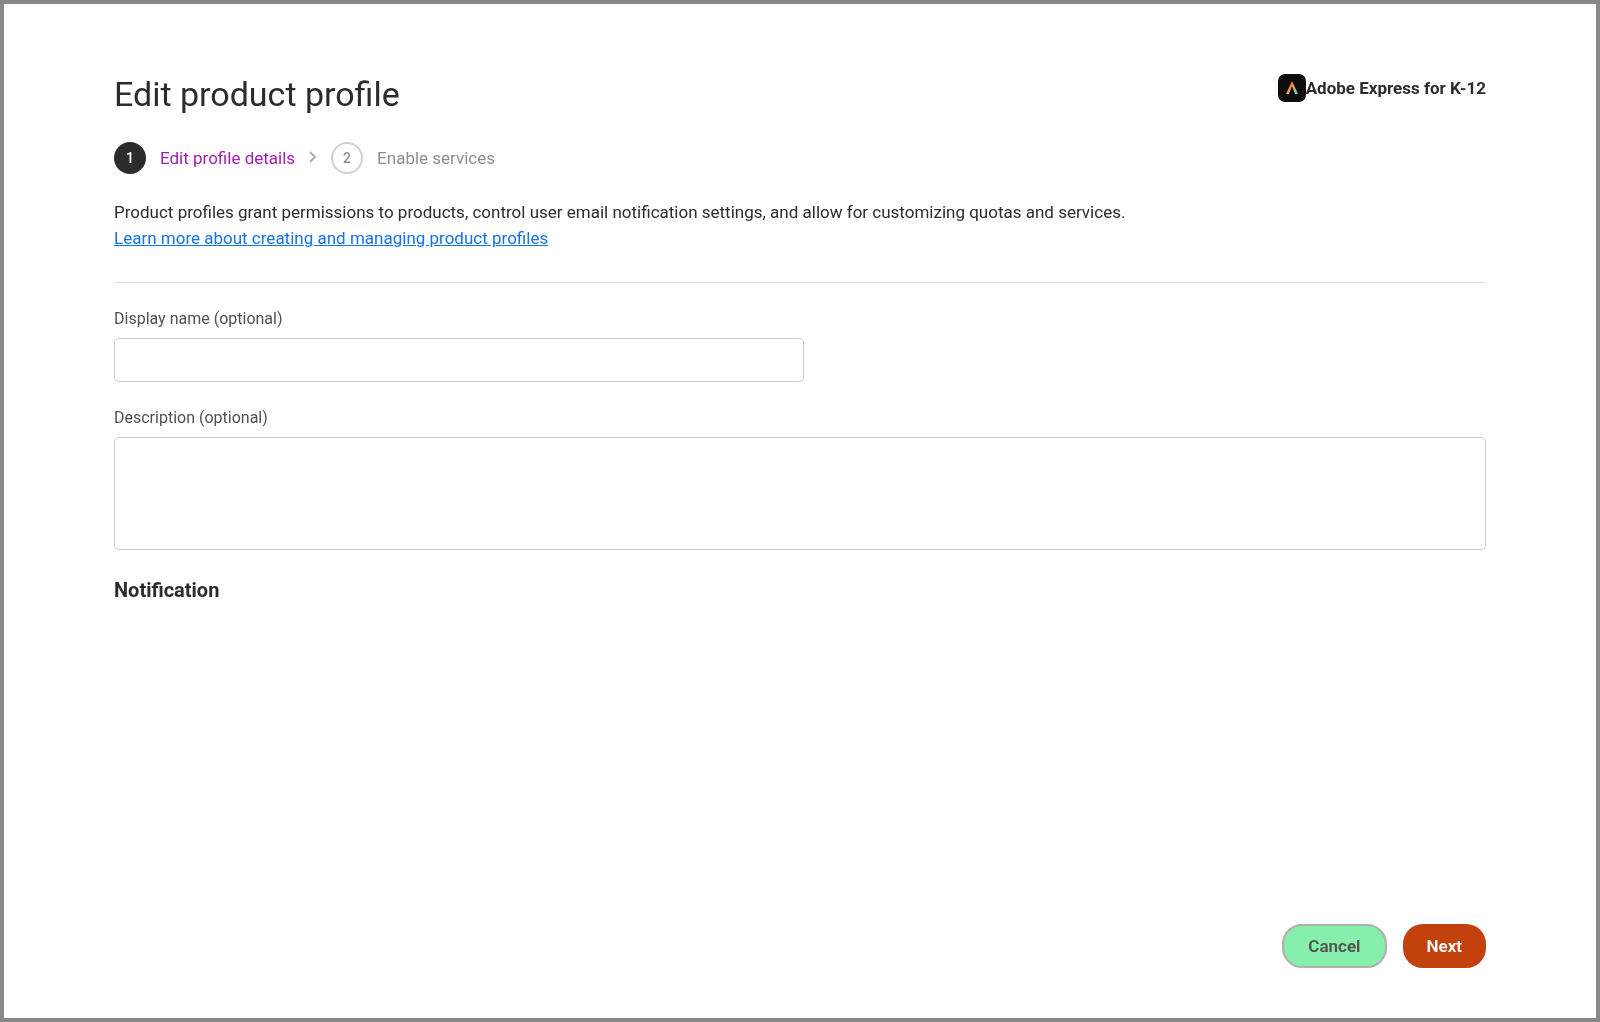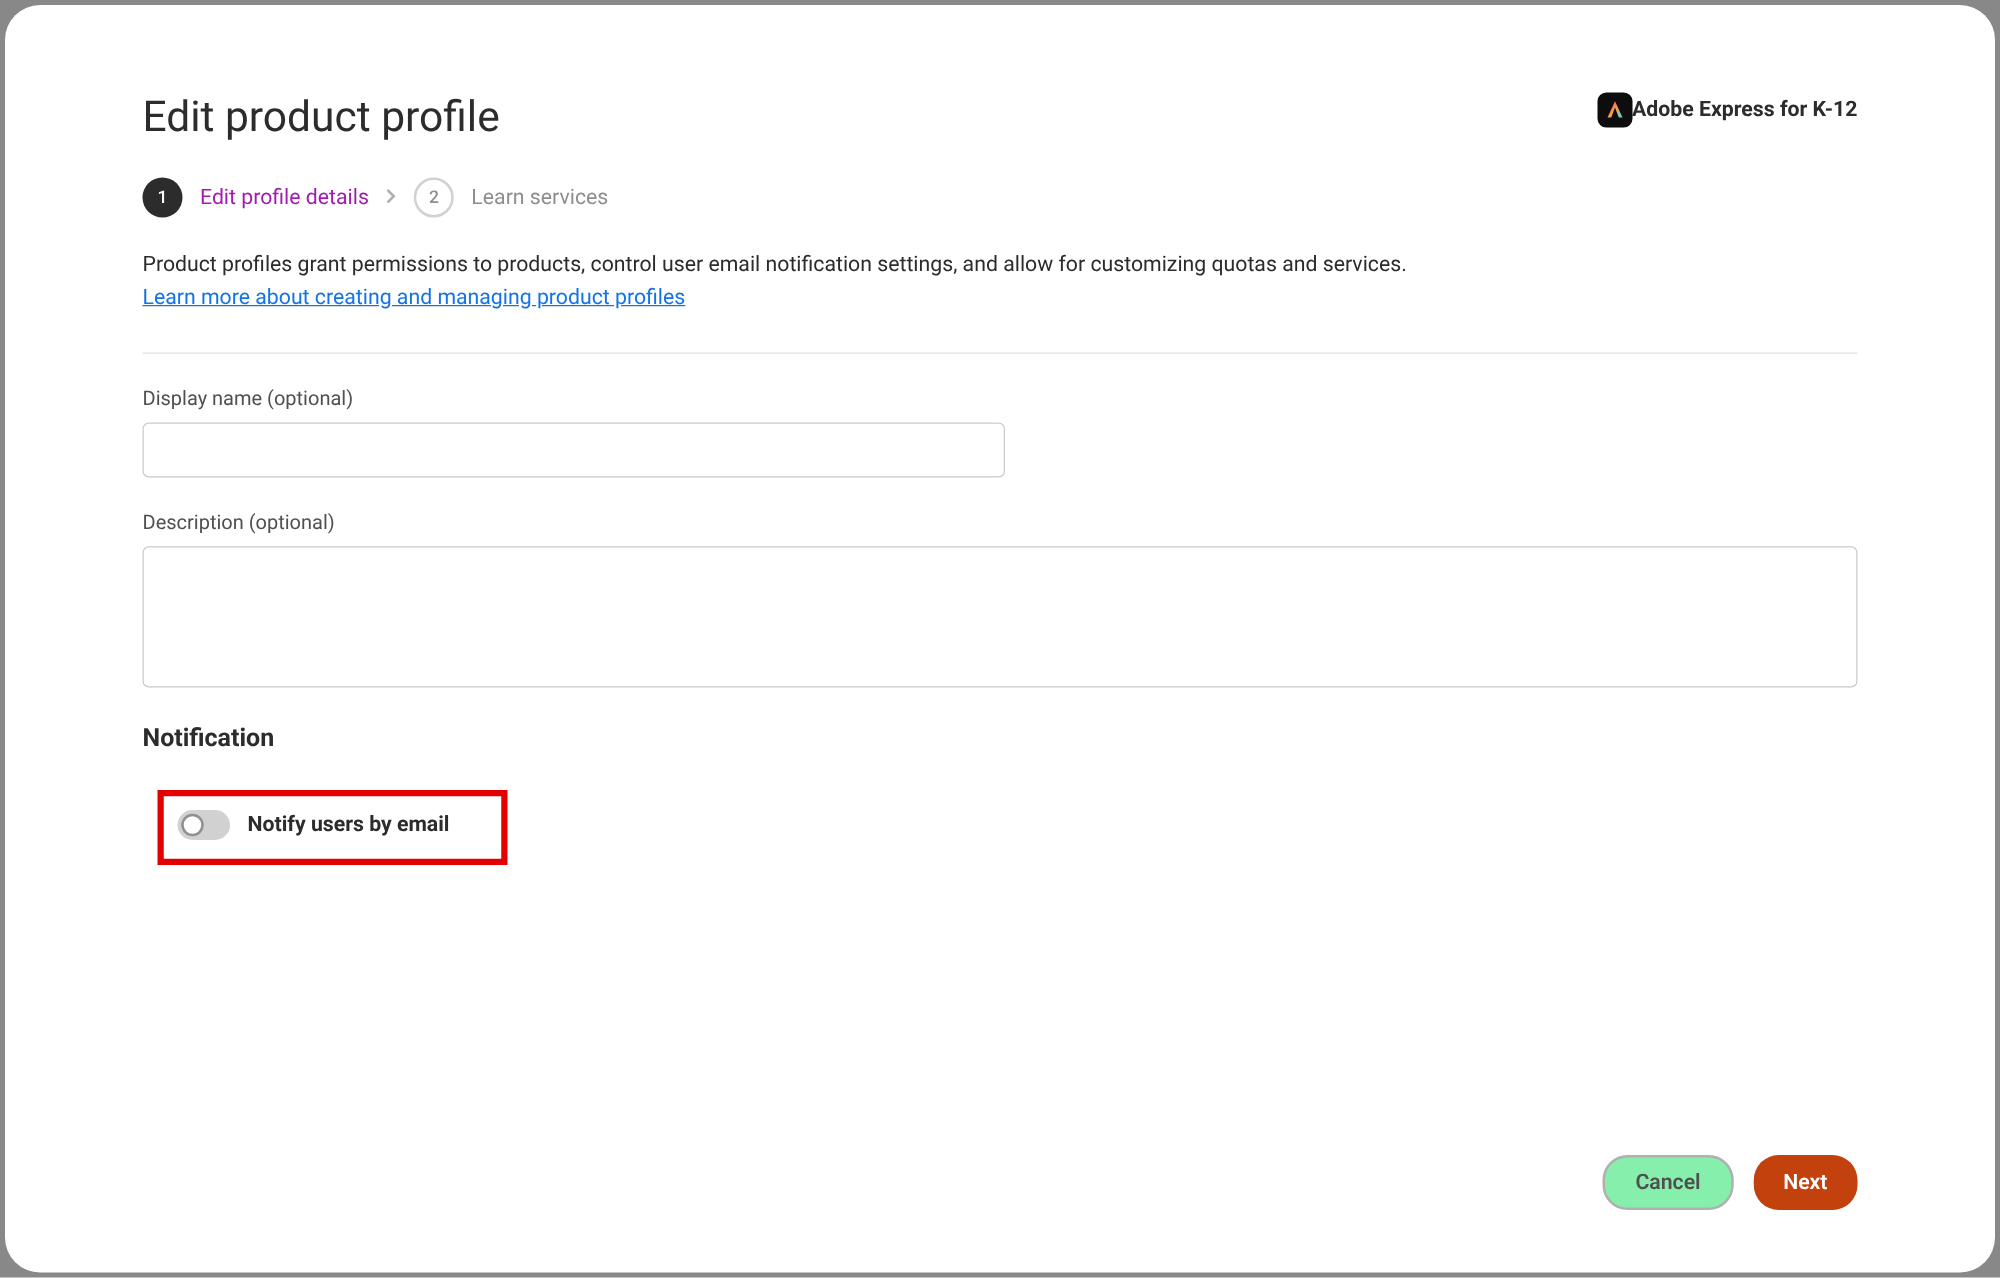--- a/index.html
+++ b/index.html
@@ -15,21 +15,20 @@
       padding: 4px;
     }
     .modal {
       background: #fff;
       width: 100%;
       height: 100%;
       padding: 70px 110px 50px 110px;
       position: relative;
       display: flex;
       flex-direction: column;
-      border-radius: 28px;
     }
     .header-row {
       display: flex;
       justify-content: space-between;
       align-items: flex-start;
       margin-bottom: 28px;
     }
     .modal-title {
       font-size: 34px;
       font-weight: 400;
@@ -247,45 +246,38 @@
       <span class="step-num active">1</span>
       <span class="step-label active">Edit profile details</span>
     </div>
     <span class="step-chevron">
       <svg width="8" height="12" viewBox="0 0 8 12">
           <path d="M1 1 L6 6 L1 11" stroke="#b0b0b0" stroke-width="2" fill="none"></path>
         </svg>
     </span>
     <div class="step">
       <span class="step-num inactive">2</span>
-      <span class="step-label inactive">Learn services</span>
+      <span class="step-label inactive">Enable services</span>
     </div>
   </div>
 
   <p class="description-text">Product profiles grant permissions to products, control user email notification settings, and allow for customizing quotas and services.</p>
   <a href="#" class="description-link">Learn more about creating and managing product profiles</a>
 
   <hr class="divider">
 
   <label class="field-label">Display name (optional)</label>
   <input type="text" class="text-input" value="" style="">
 
   <label class="field-label">Description (optional)</label>
   <textarea class="textarea-input" style=""></textarea>
 
   <h3 class="section-heading">Notification</h3>
 
   <div class="notification-card">
-    <div class="toggle-row">
-      <div class="highlight-box"></div>
-      <div class="toggle">
-        <div class="toggle-knob"></div>
-      </div>
-      <span class="toggle-label">Notify users by email</span>
-    </div>
   </div>
 
   <div class="footer">
     <button class="btn btn-cancel">Cancel</button>
     <button class="btn btn-next">Next</button>
   </div>
 
 </div>
 
 </body></html>

